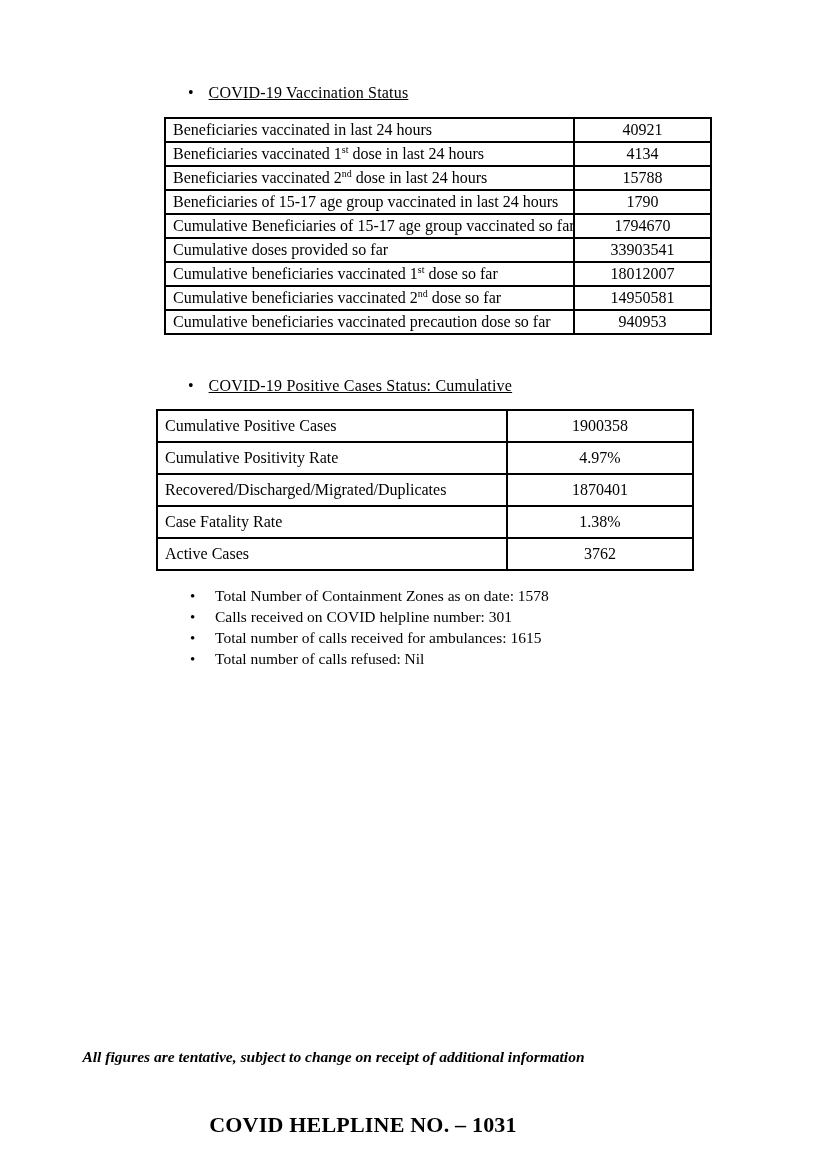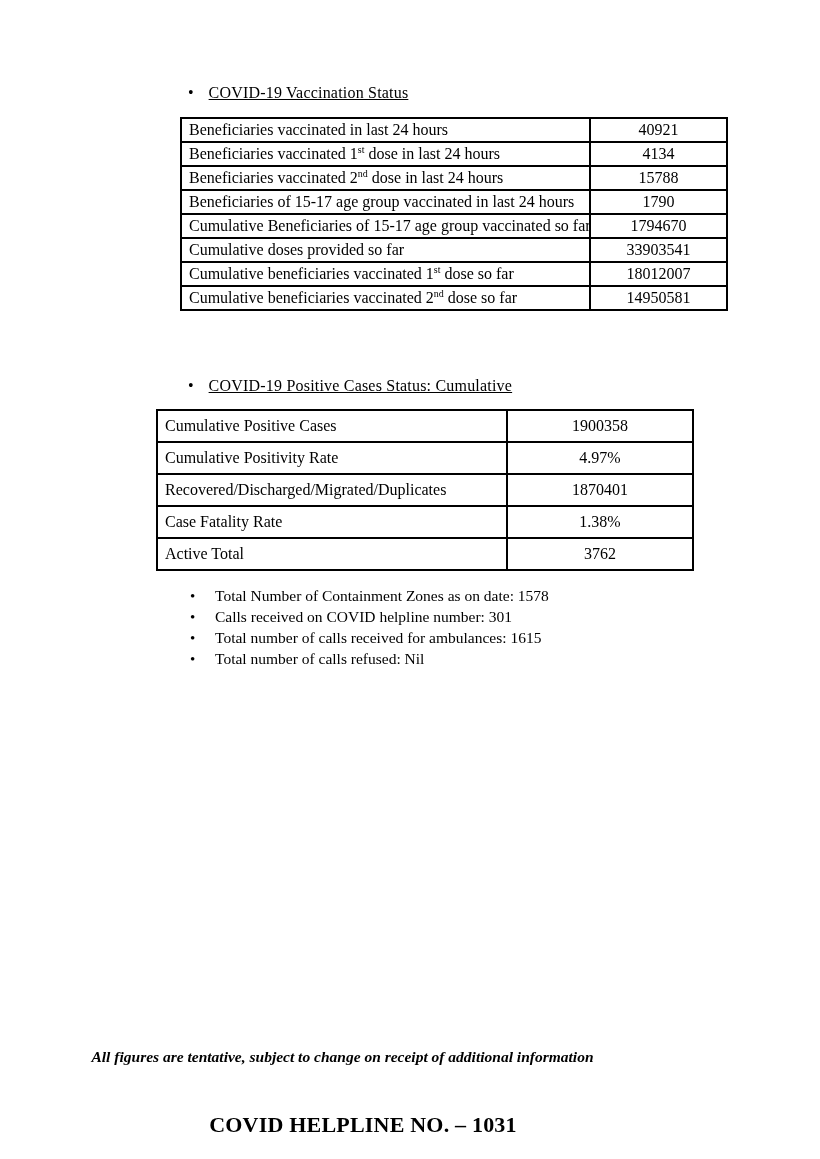--- a/index.html
+++ b/index.html
@@ -43,21 +43,21 @@
     font-size: 16px;
     line-height: 18px;
     vertical-align: middle;
     overflow: hidden;
     white-space: nowrap;
   }
   td.label-cell { padding: 1px 4px 1px 7px; }
   td.value-cell { text-align: center; padding: 1px 2px; }
   sup { font-size: 10px; line-height: 0; }
 
-  #vaccination-table { left: 164px; top: 117px; width: 546px; margin-left: 16px; }
+  #vaccination-table { left: 164px; top: 117px; width: 546px; }
   #vaccination-table tr { height: 24px; }
   #vaccination-table col.c-label { width: 409px; }
   #vaccination-table col.c-value { width: 137px; }
 
   #positive-table { left: 156px; top: 409px; width: 536px; }
   #positive-table tr { height: 32px; }
   #positive-table col.c-label { width: 350px; }
   #positive-table col.c-value { width: 186px; }
 
   .bullet-list {
@@ -73,21 +73,21 @@
     line-height: 21px;
   }
   .bullet-list .bullet {
     width: 25px;
     flex: 0 0 25px;
     font-size: 15px;
   }
 
   .disclaimer-line {
     position: absolute;
-    left: 17px;
+    left: 8px;
     top: 1048px;
     width: 651px;
     text-align: center;
     font-size: 15.5px;
     font-weight: bold;
     font-style: italic;
   }
   .helpline-line {
     position: absolute;
     left: 0;
@@ -140,20 +140,24 @@
         <td class="value-cell">33903541</td>
       </tr>
       <tr>
         <td class="label-cell"><span>Cumulative beneficiaries vaccinated 1</span><sup>st</sup><span> dose so far</span></td>
         <td class="value-cell">18012007</td>
       </tr>
       <tr>
         <td class="label-cell"><span>Cumulative beneficiaries vaccinated 2</span><sup>nd</sup><span> dose so far</span></td>
         <td class="value-cell">14950581</td>
       </tr>
+      <tr>
+        <td class="label-cell"><span>Cumulative beneficiaries vaccinated precaution dose so far</span><sup></sup><span></span></td>
+        <td class="value-cell">940953</td>
+      </tr>
     </tbody>
   </table>
 
   <div class="section-heading" id="positive-heading-row">
     <span class="bullet">•</span>
     <span class="heading-text">COVID-19 Positive Cases Status: Cumulative</span>
   </div>
 
   <table class="doc-table" id="positive-table">
     <colgroup>
@@ -171,21 +175,21 @@
       </tr>
       <tr>
         <td class="label-cell">Recovered/Discharged/Migrated/Duplicates</td>
         <td class="value-cell">1870401</td>
       </tr>
       <tr>
         <td class="label-cell">Case Fatality Rate</td>
         <td class="value-cell">1.38%</td>
       </tr>
       <tr>
-        <td class="label-cell">Active Total</td>
+        <td class="label-cell">Active Cases</td>
         <td class="value-cell">3762</td>
       </tr>
     </tbody>
   </table>
 
   <div class="bullet-list">
     <div class="bullet-item">
       <span class="bullet">•</span>
       <span>Total Number of Containment Zones as on date: 1578</span>
     </div>

